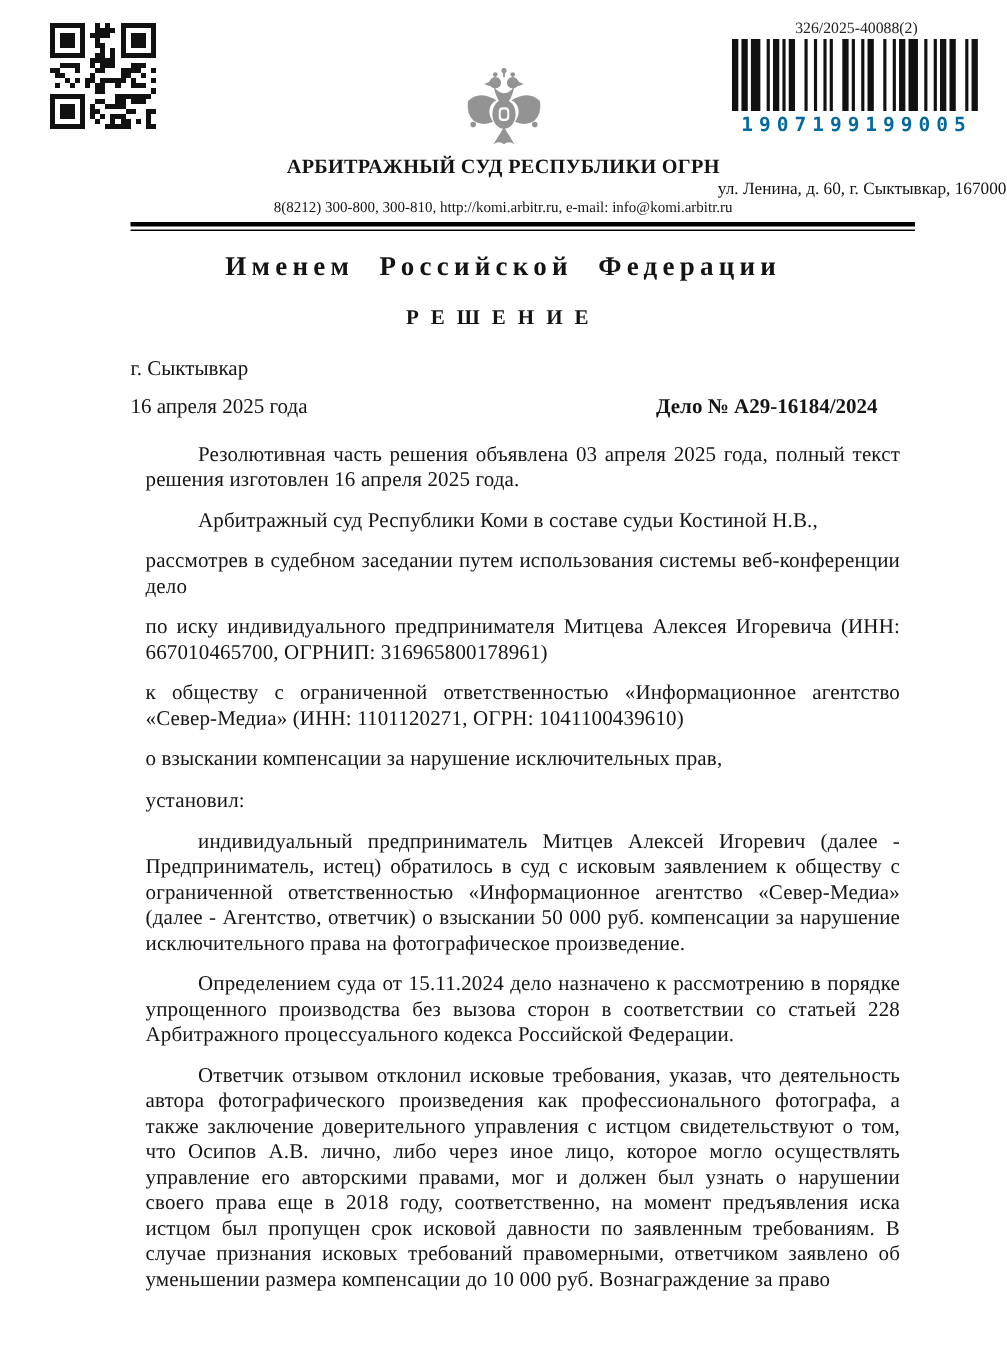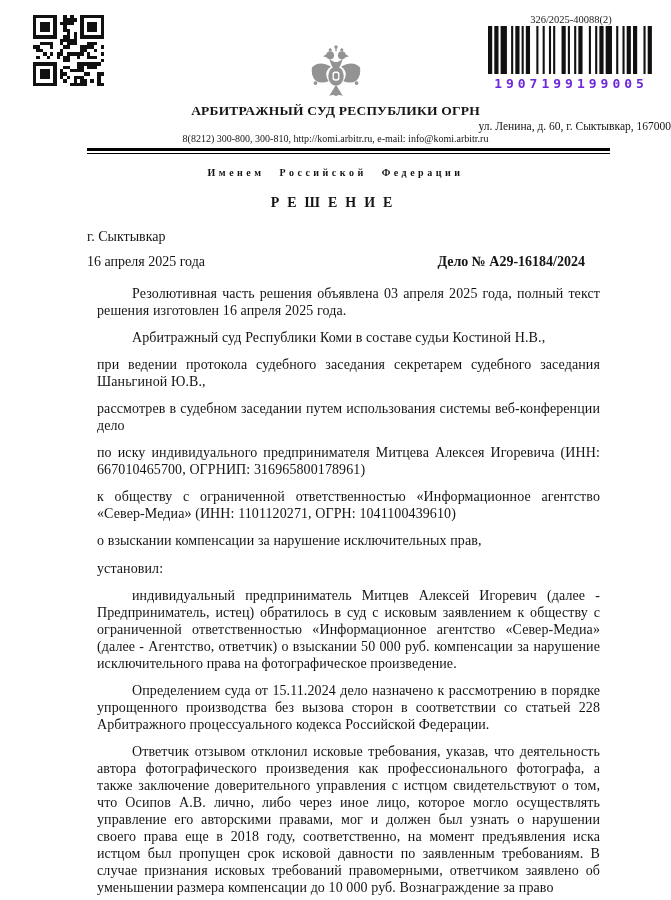--- a/index.html
+++ b/index.html
@@ -12,29 +12,29 @@
   .hdr{position:relative;height:103px;padding-left:28px;}
   .qr{position:absolute;left:33px;top:15px;width:71px;height:71px;}
   .qr svg{display:block;}
   .emblem{position:absolute;left:50%;top:42px;transform:translateX(-50%);width:62px;height:62px;opacity:.92;}
   .barcode-wrap{position:absolute;right:16px;top:14px;width:168px;text-align:center;}
   .bc-num{font-family:"Liberation Serif",serif;font-size:10.5px;line-height:11px;margin-bottom:1px;color:#222;}
   .bars{display:block;margin:0 auto;}
   .bc-digits{
     position:relative;display:inline-block;margin-top:-14px;background:#fff;
     padding:0 4px;font-family:"DejaVu Sans Mono",monospace;font-weight:700;
-    font-size:13px;letter-spacing:4px;color:#6d28d9;
+    font-size:13px;letter-spacing:4px;color:#0369a1;
   }
   
   .court-name{text-align:center;font-weight:bold;font-size:13.5px;line-height:16px;letter-spacing:.2px;}
   .court-address{text-align:right;font-size:11.5px;line-height:12.5px;margin-top:1px;}
   .court-contacts{text-align:center;font-size:10px;line-height:12.5px;}
   .rule{margin:3px 61px 0 87px;height:2px;border-top:3px solid #000;border-bottom:1px solid #000;}
   
-  .in-name{margin-top:13px;text-align:center;font-weight:bold;font-size:10px;letter-spacing:3.5px;word-spacing:9px;}
+  .in-name{margin-top:13px;text-align:center;font-weight:bold;font-size:18px;letter-spacing:3.5px;word-spacing:9px;}
   .decision{margin-top:17px;text-align:center;font-weight:bold;font-size:14px;letter-spacing:8px;}
   
   .content{margin-left:87px;margin-right:61px;}
   .city{margin-top:17px;font-size:14px;line-height:17px;}
   .caption-row{margin-top:8px;display:flex;justify-content:space-between;align-items:baseline;font-size:14px;line-height:17px;}
   .case-no{font-weight:bold;padding-right:25px;}
   
   .doc-body{margin-top:15px;font-size:14px;line-height:17px;text-align:justify;letter-spacing:.1px;}
   .doc-body p{margin:10px;}
   .doc-body p.ind{text-indent:35px;}
@@ -248,21 +248,20 @@
   <div class="content">
     <div class="city">г. Сыктывкар</div>
     <div class="caption-row">
       <div>16 апреля 2025 года</div>
       <div class="case-no">Дело № А29-16184/2024</div>
     </div>
 
     <div class="doc-body" id="doc-body">
         <p class="ind">Резолютивная часть решения объявлена 03 апреля 2025 года, полный текст решения изготовлен 16 апреля 2025 года.</p>
         <p class="ind" style="margin-top: 9px;">Арбитражный суд Республики Коми в составе судьи Костиной Н.В.,</p>
-        <p>при ведении протокола судебного заседания секретарем судебного заседания Шаньгиной Ю.В.,</p>
         <p>рассмотрев в судебном заседании путем использования системы веб-конференции дело</p>
         <p>по иску индивидуального предпринимателя Митцева Алексея Игоревича (ИНН: 667010465700, ОГРНИП: 316965800178961)</p>
         <p>к обществу с ограниченной ответственностью «Информационное агентство «Север-Медиа» (ИНН: 1101120271, ОГРН: 1041100439610)</p>
         <p>о взыскании компенсации за нарушение исключительных прав,</p>
         <p style="margin-top: 11px;">установил:</p>
         <p class="ind">индивидуальный предприниматель Митцев Алексей Игоревич (далее - Предприниматель, истец) обратилось в суд с исковым заявлением к обществу с ограниченной ответственностью «Информационное агентство «Север-Медиа» (далее - Агентство, ответчик) о взыскании 50 000 руб. компенсации за нарушение исключительного права на фотографическое произведение.</p>
         <p class="ind">Определением суда от 15.11.2024 дело назначено к рассмотрению в порядке упрощенного производства без вызова сторон в соответствии со статьей 228 Арбитражного процессуального кодекса Российской Федерации.</p>
         <p class="ind">Ответчик отзывом отклонил исковые требования, указав, что деятельность автора фотографического произведения как профессионального фотографа, а также заключение доверительного управления с истцом свидетельствуют о том, что Осипов А.В. лично, либо через иное лицо, которое могло осуществлять управление его авторскими правами, мог и должен был узнать о нарушении своего права еще в 2018 году, соответственно, на момент предъявления иска истцом был пропущен срок исковой давности по заявленным требованиям. В случае признания исковых требований правомерными, ответчиком заявлено об уменьшении размера компенсации до 10 000 руб. Вознаграждение за право</p>
       </div>
   </div>

